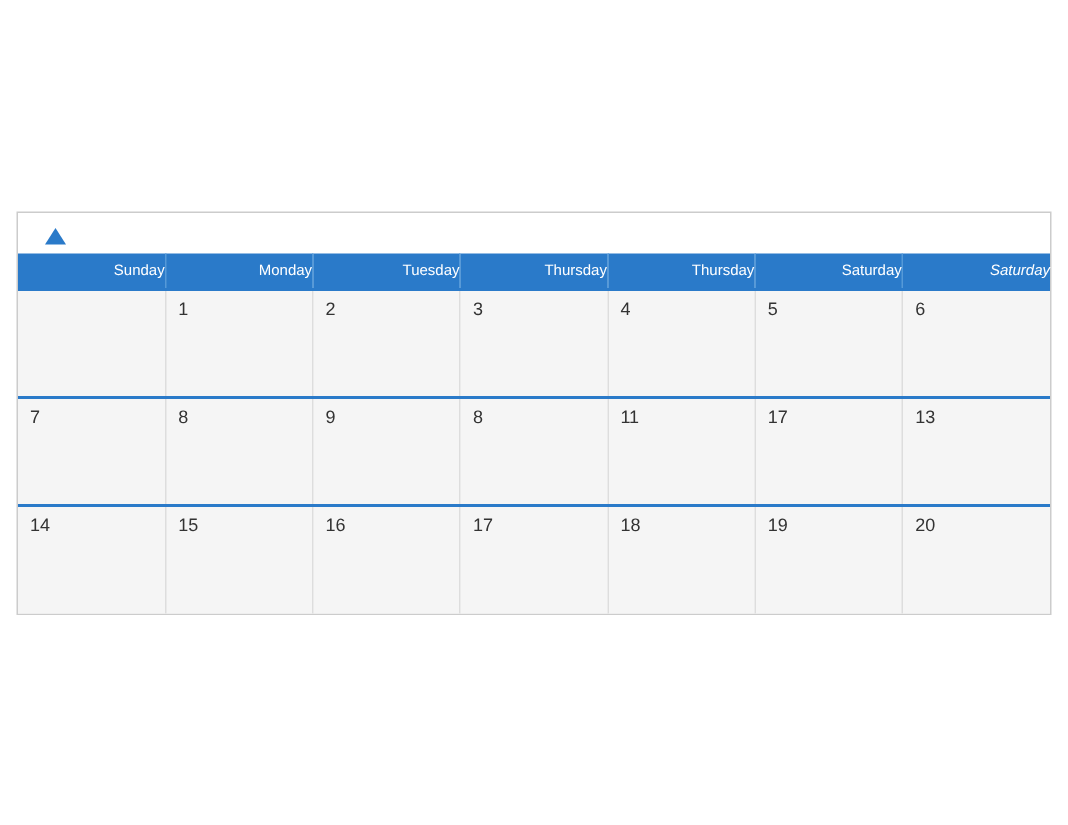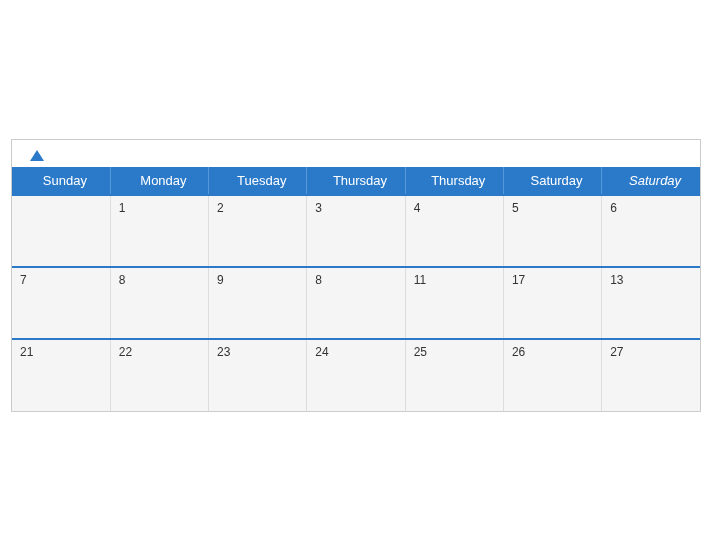--- a/index.html
+++ b/index.html
@@ -66,24 +66,24 @@
     }
     .calendar-grid {
       width: 100%;
       border-collapse: collapse;
     }
     .calendar-grid thead tr {
       background: #2a7ac9;
     }
     .calendar-grid thead th {
       color: #fff;
-      font-size: 13px;
+      font-size: 10px;
       font-weight: normal;
       padding: 6px 0;
-      text-align: center;
+      text-align: right;
       padding-left: 8px;
       border-right: 1px solid #5599d8;
     }
     .calendar-grid thead th:last-child {
       border-right: none;
       font-style: italic;
     }
     .calendar-grid tbody tr {
       height: 72px;
       border-top: 2px solid #2a7ac9;
@@ -146,23 +146,23 @@
         <tr>
           <td>7</td>
           <td>8</td>
           <td>9</td>
           <td>8</td>
           <td>11</td>
           <td>17</td>
           <td>13</td>
         </tr>
         <tr>
-          <td>21</td>
-          <td>22</td>
-          <td>23</td>
-          <td>24</td>
-          <td>25</td>
-          <td>26</td>
-          <td>27</td>
+          <td>14</td>
+          <td>15</td>
+          <td>16</td>
+          <td>17</td>
+          <td>18</td>
+          <td>19</td>
+          <td>20</td>
         </tr>
       </tbody>
   </table>
 </div>
 
 </body></html>

